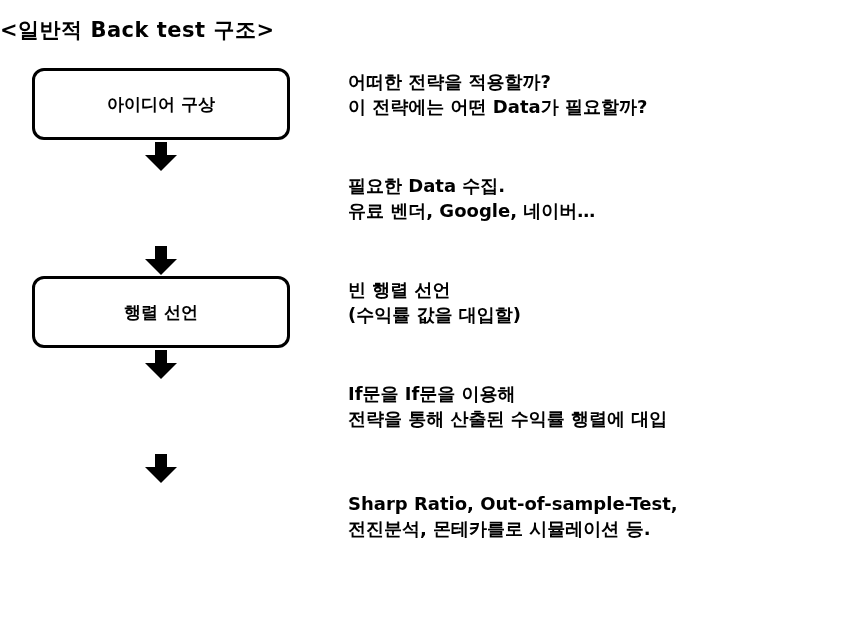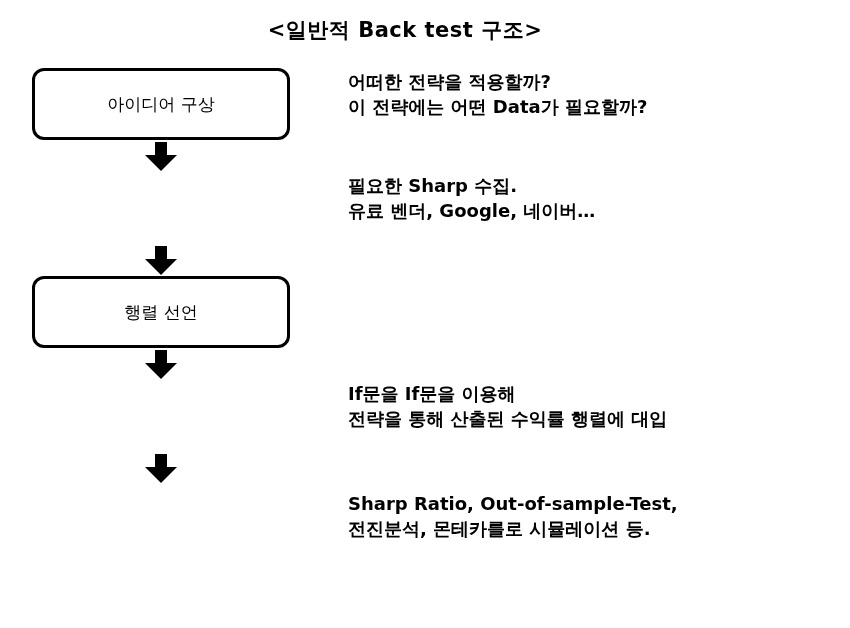--- a/index.html
+++ b/index.html
@@ -13,21 +13,20 @@
     font-family: "DejaVu Sans", "Liberation Sans", sans-serif;
     color: #000000;
     position: relative;
     overflow: hidden;
   }
   #diagram-title {
     position: absolute;
     top: 16px;
     left: 0;
     width: 810px;
-    text-align: center;
     font-size: 21px;
     font-weight: bold;
     letter-spacing: 0.5px;
   }
   #flow {
     position: absolute;
     top: 68px;
     left: 0;
     width: 850px;
   }
@@ -44,21 +43,21 @@
     border: 3px solid #000000;
     border-radius: 12px;
     background: #ffffff;
     display: flex;
     align-items: center;
     justify-content: center;
     box-sizing: border-box;
   }
   .node-label {
     font-size: 17px;
-    font-weight: normal;
+    font-weight: bold;
     text-align: center;
     line-height: 1.2;
     padding: 0 6px;
   }
   .arrow {
     position: absolute;
     left: 142px;
     top: 74px;
     width: 38px;
     height: 30px;
@@ -99,33 +98,35 @@
     <div class="desc">어떠한 전략을 적용할까?
 이 전략에는 어떤 Data가 필요할까?</div>
   </div>
 
   <div class="row">
     <div class="arrow">
       <svg width="38" height="30" viewBox="0 0 38 30">
         <polygon points="13,0 25,0 25,13 35,13 19,29 3,13 13,13" fill="#000000"></polygon>
       </svg>
     </div>
-    <div class="desc">필요한 Sharp 수집.
+    <div class="desc">필요한 Data 수집.
 유료 벤더, Google, 네이버…</div>
   </div>
 
   <div class="row">
     <div class="node-box">
       <div class="node-label">행렬 선언</div>
     </div>
     <div class="arrow">
       <svg width="38" height="30" viewBox="0 0 38 30">
         <polygon points="13,0 25,0 25,13 35,13 19,29 3,13 13,13" fill="#000000"></polygon>
       </svg>
     </div>
+    <div class="desc">빈 행렬 선언
+(수익률 값을 대입할)</div>
   </div>
 
   <div class="row">
     <div class="arrow">
       <svg width="38" height="30" viewBox="0 0 38 30">
         <polygon points="13,0 25,0 25,13 35,13 19,29 3,13 13,13" fill="#000000"></polygon>
       </svg>
     </div>
     <div class="desc">If문을 If문을 이용해
 전략을 통해 산출된 수익률 행렬에 대입</div>

